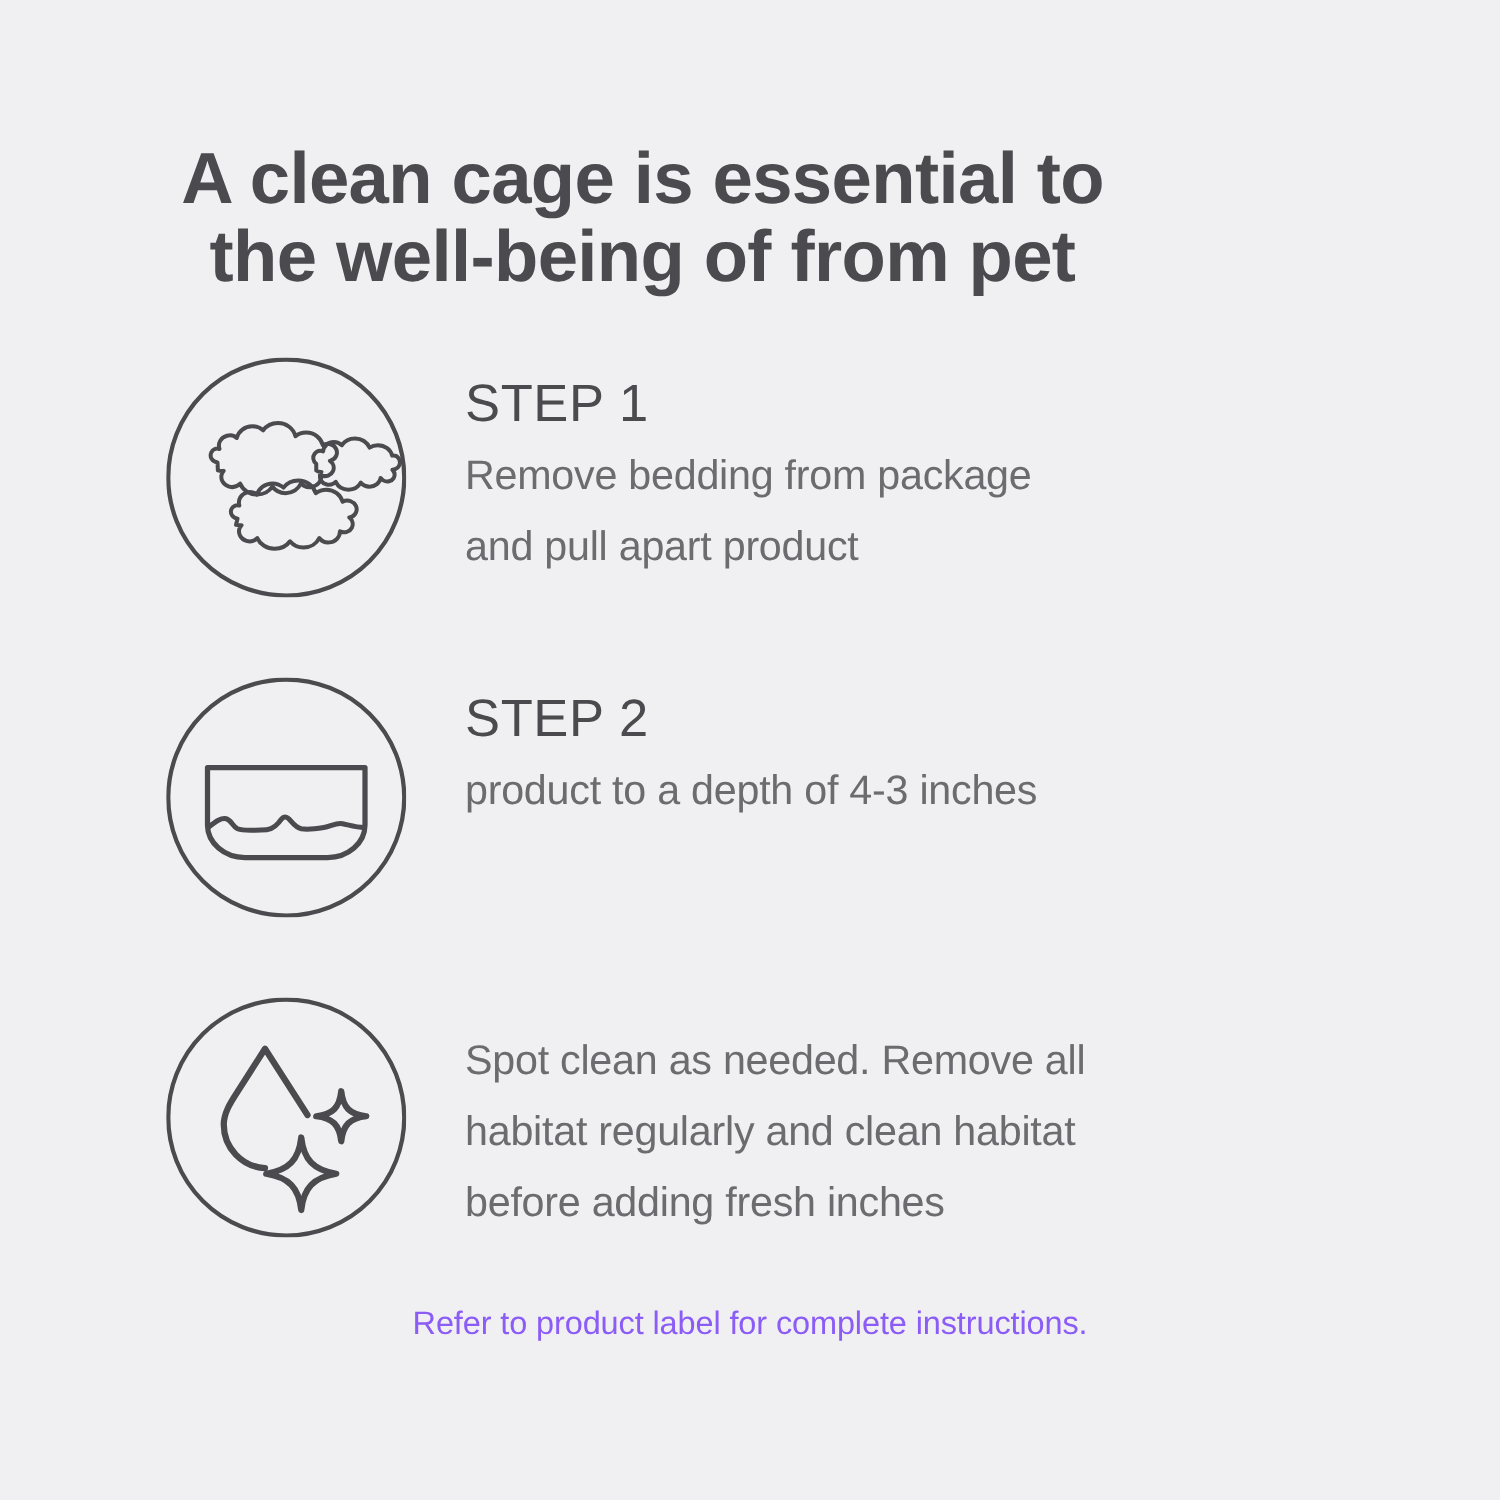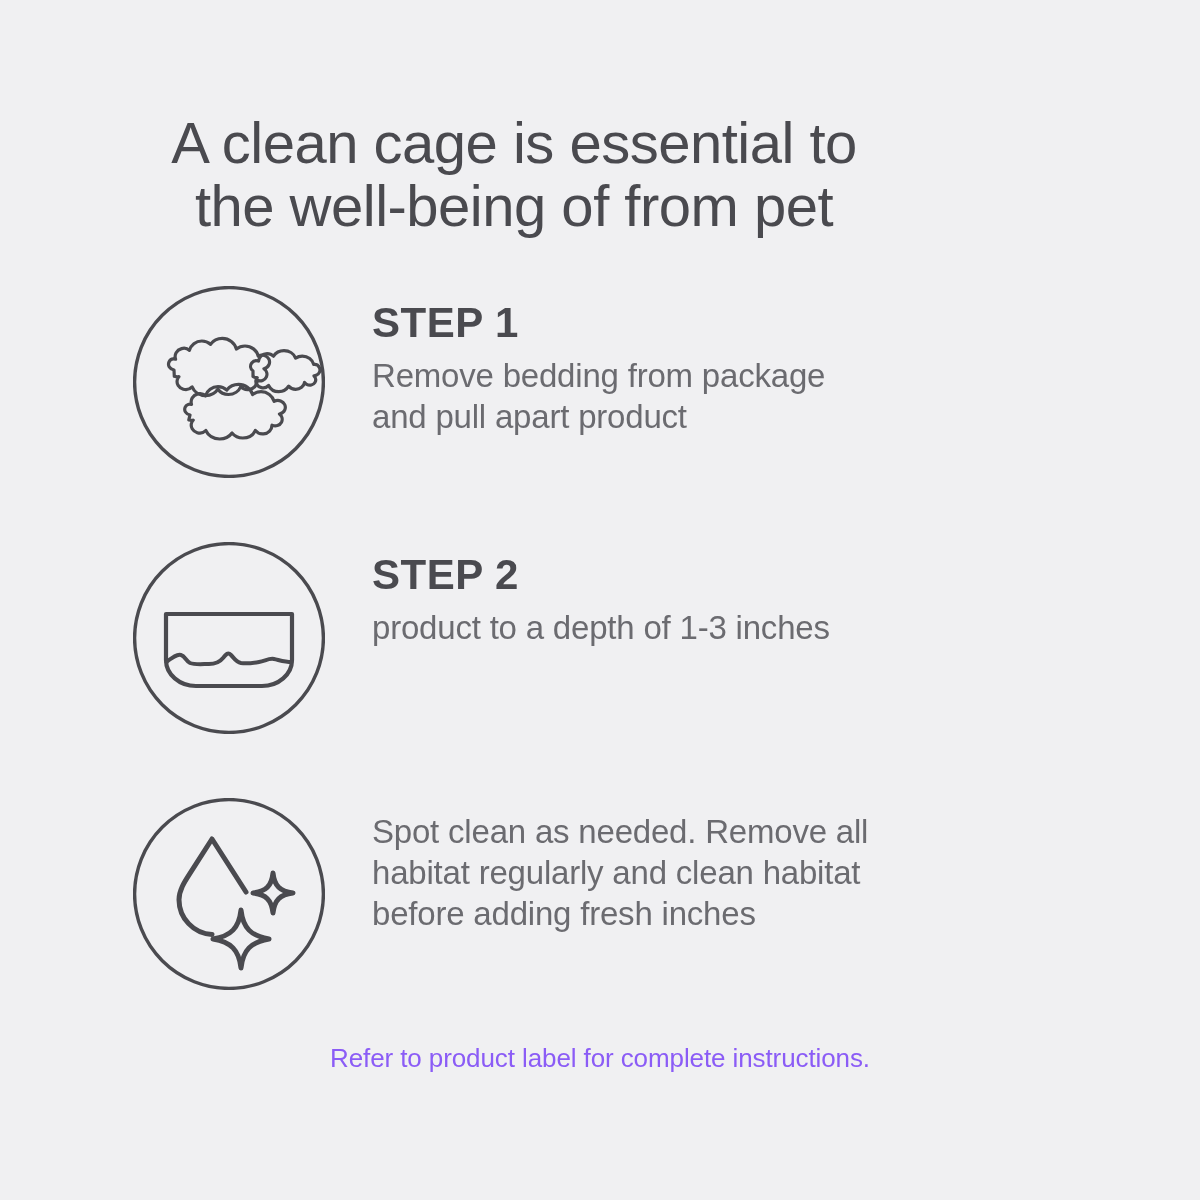--- a/index.html
+++ b/index.html
@@ -24,21 +24,21 @@
   }
 
   
   .headline {
     position:absolute;
     left:0; top:112px;
     width:1028px;
     text-align:center;
     color:#4a4a4f;
     font-size:58px;
-    font-weight:normal;
+    font-weight:bold;
     line-height:1.08;
     letter-spacing:-0.5px;
     padding:0 120px;
   }
   .headline .ln { display:block; white-space:nowrap; }
 
   
   .steps {
     position:absolute;
     left:0; top:286px;
@@ -62,34 +62,34 @@
   .step-text {
     position:absolute;
     left:372px;
     top:16px;
     width:730px;
   }
 
   .step-title {
     color:#4a4a4f;
     font-size:42px;
-    font-weight:bold;
+    font-weight:normal;
     letter-spacing:0.5px;
     line-height:1.0;
     margin-bottom:12px;
   }
 
   .step-desc {
     color:#6b6b70;
     font-size:33px;
     font-weight:normal;
     line-height:1.24;
     letter-spacing:-0.2px;
   }
-  .step-desc .ln { display:block; white-space:nowrap; }
+  .step-desc .ln { display:block; white-space:nowrap;margin-top:16px; }
 
   
   .step--2 .step-text { top:12px; }
   .step--3 .step-text { top:14px; }
 
   
   .footnote {
     position:absolute;
     left:0; top:1043px;
     width:1200px;
@@ -225,21 +225,21 @@
                    C93 112 95 110 98 113
                    C101 116 103 120 108 121
                    C114 122 120 121 126 120
                    C132 119 136 116 141 117
                    C146 118 152 120 158.5 120" stroke-width="4"></path>
         </svg>
       </div>
       <div class="step-text">
         <div class="step-title">STEP 2</div>
         <div class="step-desc">
-          <span class="ln">product to a depth of 1-3 inches</span>
+          <span class="ln">product to a depth of 4-3 inches</span>
         </div>
       </div>
     </div>
 
     <div class="step step--3">
       <div class="icon-wrap">
         <svg viewBox="0 0 192 192" xmlns="http://www.w3.org/2000/svg" fill="none" stroke="#4a4a4f" stroke-width="3.2" stroke-linecap="round" stroke-linejoin="round">
           <circle cx="96" cy="96" r="94.4" stroke-width="3.4"></circle>
 
           <path d="M79 136.5

